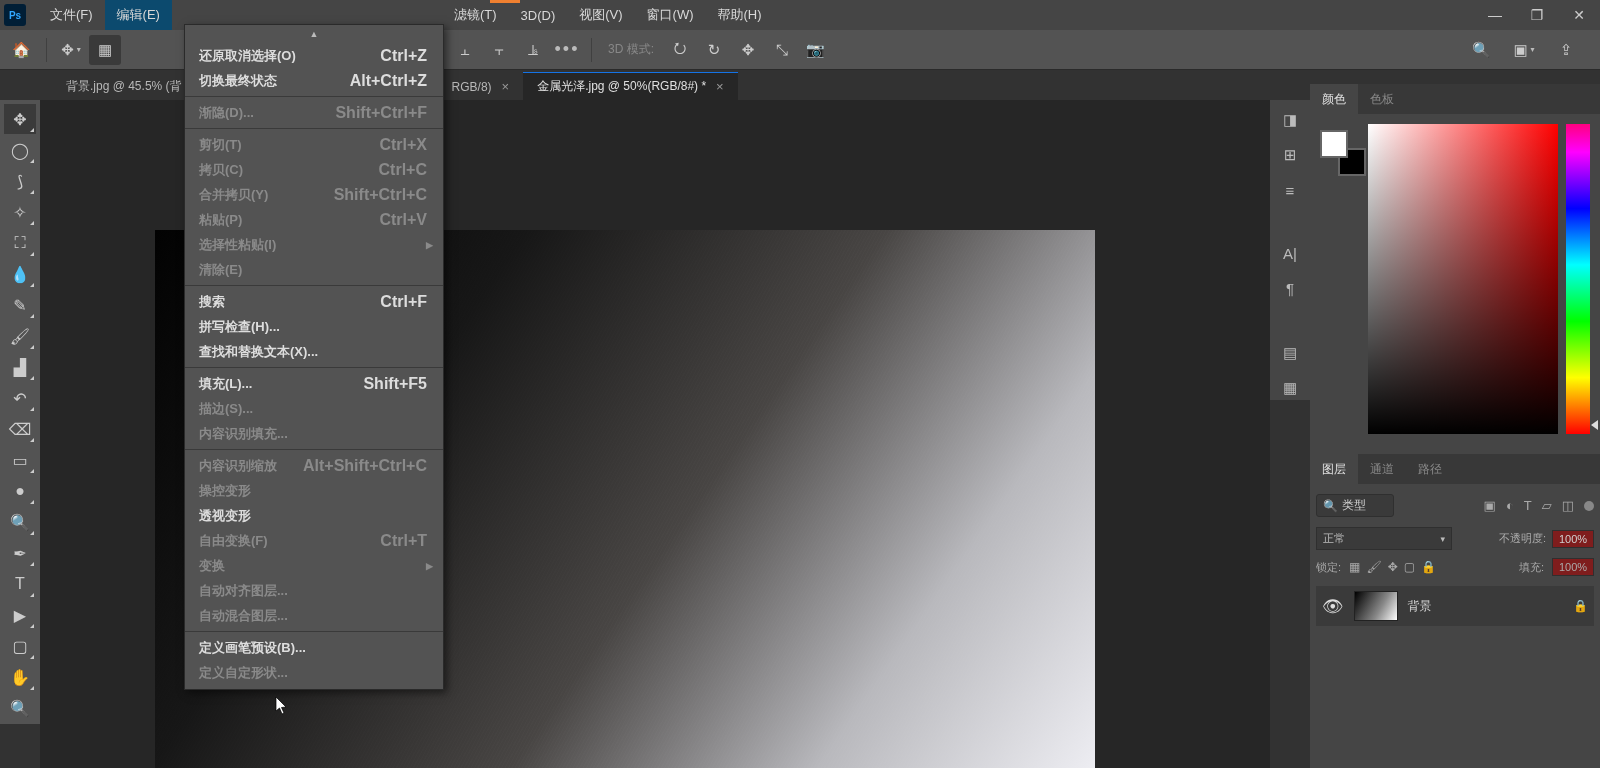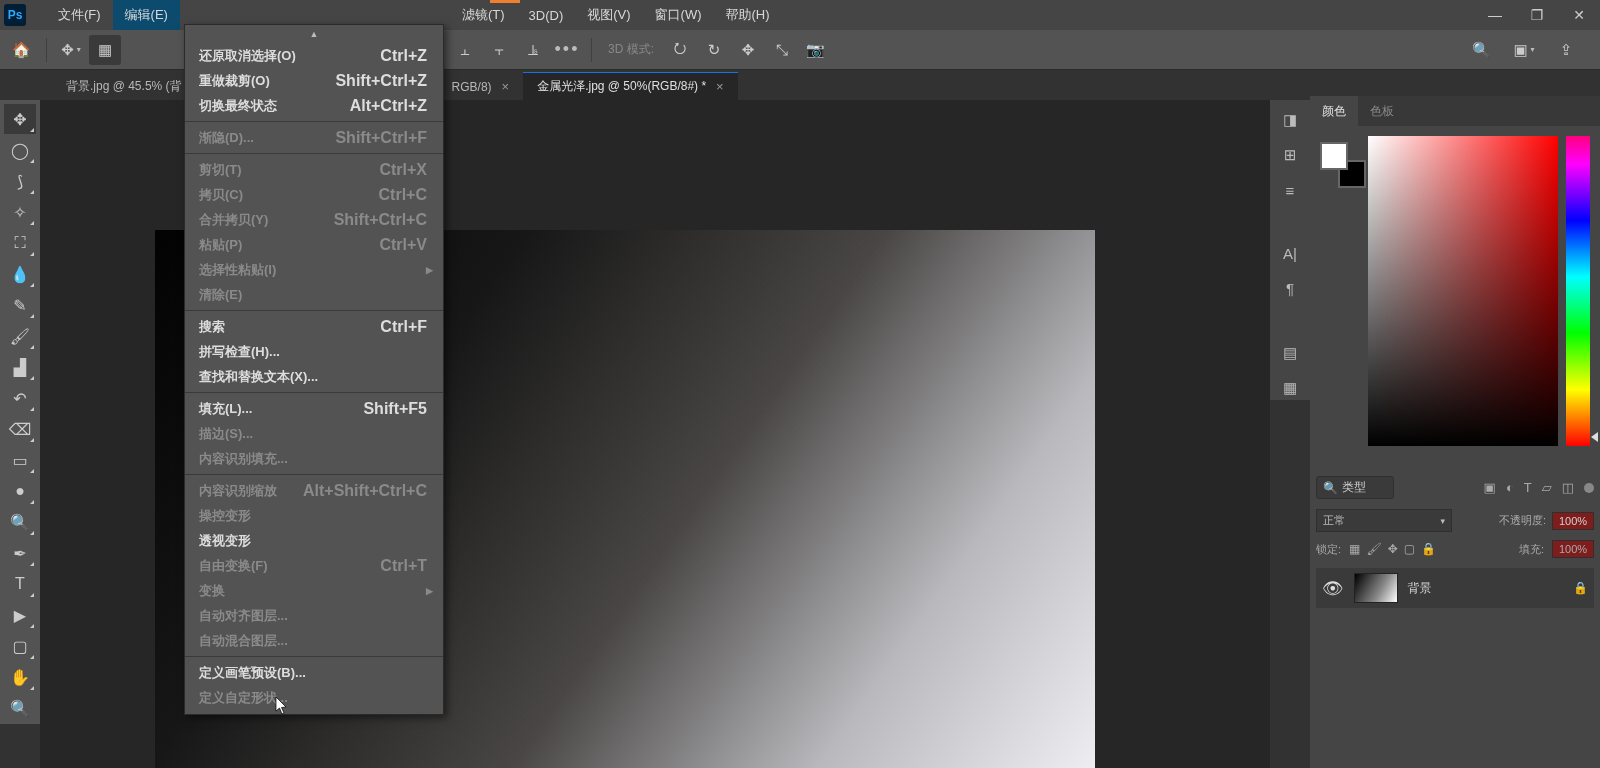--- a/index.html
+++ b/index.html
@@ -1,20 +1,20 @@
 <!DOCTYPE html>
 <html><head>
 <meta charset="utf-8">
 <style>
 * { margin:0; padding:0; box-sizing:border-box; font-family:"Microsoft YaHei",sans-serif; user-select:none; }
 body { background:#323232; width:1600px; height:768px; overflow:hidden; color:#d0d0d0; font-size:12px; position:relative; }
 
 
 .menubar { height:30px; background:#454545; display:flex; align-items:center; padding-left:4px; position:relative; }
-.ps-logo { width:22px; height:22px; background:#001e36; color:#31a8ff; display:flex; align-items:center; justify-content:center; font-weight:bold; font-size:12px; border-radius:3px; margin-right:20px; }
+.ps-logo { width:22px; height:22px; background:#001e36; color:#31a8ff; display:flex; align-items:center; justify-content:center; font-weight:bold; font-size:10px; border-radius:3px; margin-right:12px; }
 .menuitem { padding:0 12px; height:30px; display:flex; align-items:center; cursor:default; font-size:13px; color:#d8d8d8; }
 .menuitem.open { background:#0c4a6e; }
 .menubar-spacer { flex:1; }
 .winbtn { width:42px; height:30px; display:flex; align-items:center; justify-content:center; color:#ccc; font-size:14px; }
 .orange-tick { position:absolute; top:-1px; left:490px; width:30px; height:4px; background:#f08030; }
 .small-tri { font-size:8px; color:#bbb; margin-left:3px; }
 
 
 .optionbar { height:40px; background:#535353; display:flex; align-items:center; padding:0 6px; gap:2px; border-bottom:1px solid #2a2a2a; }
 .optbtn { width:32px; height:30px; display:flex; align-items:center; justify-content:center; color:#ccc; font-size:15px; border-radius:3px; }
@@ -43,21 +43,21 @@
     linear-gradient(125deg, rgba(0,0,0,0.95) 0%, rgba(20,20,20,0.85) 28%, rgba(100,95,92,0.55) 55%, rgba(210,210,215,0.85) 78%, rgba(240,240,245,1) 100%),
     repeating-linear-gradient(118deg, rgba(255,255,255,0.025) 0px, rgba(255,255,255,0.025) 1px, transparent 1px, transparent 3px);
   background-blend-mode:normal;
 }
 
 
 .rightcol { position:absolute; right:290px; top:100px; width:40px; background:#454545; display:flex; flex-direction:column; align-items:center; padding-top:8px; gap:10px; height:300px; }
 .rcolbtn { width:26px; height:26px; display:flex; align-items:center; justify-content:center; color:#bbb; font-size:15px; }
 
 
-.panels { position:absolute; right:0; top:96px; width:290px; bottom:0; background:#454545; display:flex; flex-direction:column; }
+.panels { position:absolute; right:0; top:84px; width:290px; bottom:0; background:#454545; display:flex; flex-direction:column; }
 .panel-head { height:30px; display:flex; align-items:center; background:#383838; }
 .ptab { padding:0 12px; height:30px; display:flex; align-items:center; color:#888; font-size:12px; }
 .ptab.sel { background:#454545; color:#e0e0e0; }
 
 
 .color-body { height:340px; background:#454545; position:relative; padding:10px; display:flex; gap:8px; }
 .fgbg { position:relative; width:40px; height:40px; margin-top:6px; }
 .fgbg .fg { position:absolute; width:28px; height:28px; background:#fff; border:2px solid #666; left:0; top:0; z-index:2; }
 .fgbg .bg { position:absolute; width:28px; height:28px; background:#000; border:2px solid #666; right:-6px; bottom:-6px; }
 .satval { flex:1; height:310px; position:relative;
@@ -203,20 +203,25 @@
   </div>
   <div class="color-body">
     <div class="fgbg">
       <div class="fg"></div>
       <div class="bg"></div>
     </div>
     <div class="satval"></div>
     <div class="huebar"></div>
   </div>
 
+  <div class="panel-head">
+    <div class="ptab sel">图层</div>
+    <div class="ptab">通道</div>
+    <div class="ptab">路径</div>
+  </div>
   <div class="lay-body">
     <div class="lay-row1">
       <div class="lay-search">
         <span>🔍</span>
         <span>类型</span>
       </div>
       <div class="lay-icons">
         <span>▣</span>
         <span>◐</span>
         <span>T</span>
@@ -259,24 +264,20 @@
 </div>
 
 <div class="dropdown">
   <div class="ddarrow">▲</div>
   <div id="ddcontent">
       <div class="ddrow">
         <span>还原取消选择(O)</span>
         <span class="sc">Ctrl+Z</span>
       </div>
       <div class="ddrow">
-        <span>重做裁剪(O)</span>
-        <span class="sc">Shift+Ctrl+Z</span>
-      </div>
-      <div class="ddrow">
         <span>切换最终状态</span>
         <span class="sc">Alt+Ctrl+Z</span>
       </div>
       <div class="ddsep"></div>
       <div class="ddrow disabled">
         <span>渐隐(D)...</span>
         <span class="sc">Shift+Ctrl+F</span>
       </div>
       <div class="ddsep"></div>
       <div class="ddrow disabled">

